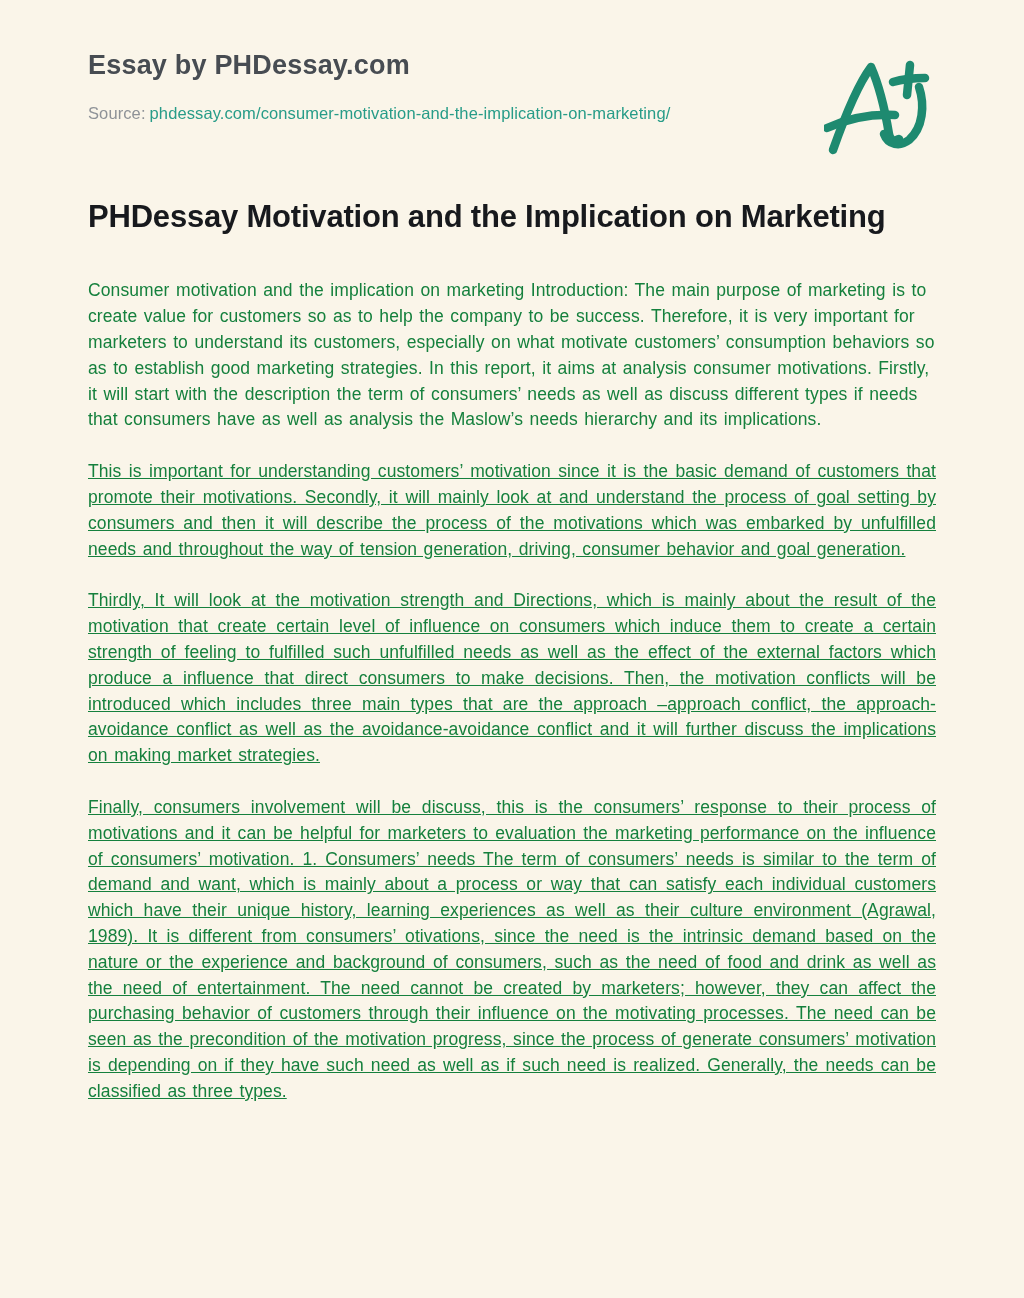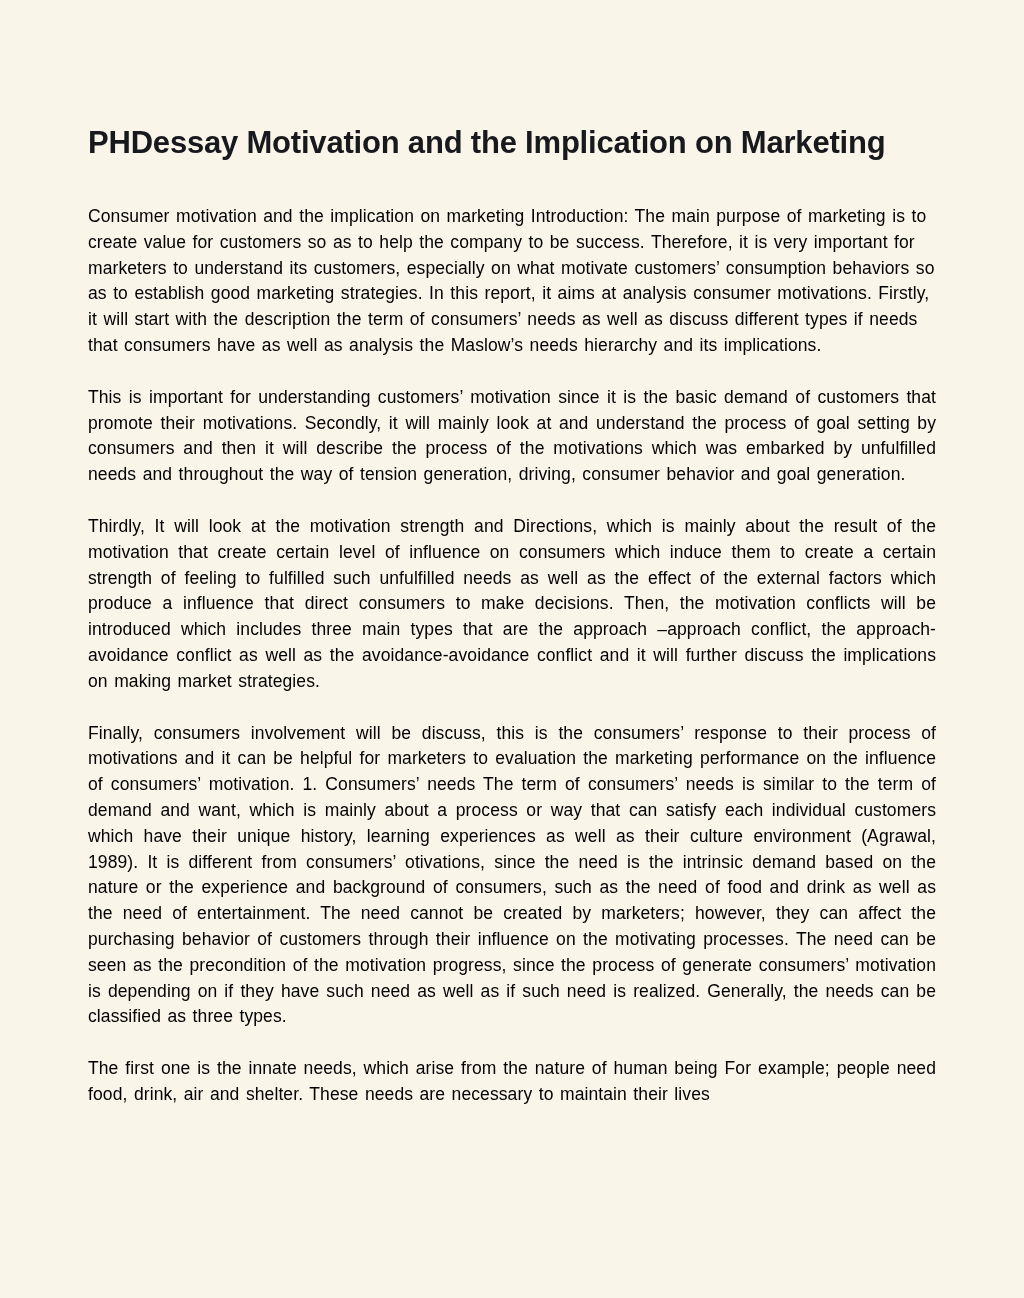--- a/index.html
+++ b/index.html
@@ -64,38 +64,54 @@
     letter-spacing: -0.2px;
     line-height: 38px;
   }
   .essay-body {
     margin-top: 42px;
   }
   .essay-body p {
     margin: 0 0 26px 0;
     font-size: 17.5px;
     line-height: 25.8px;
-    color: #000000;
+    color: #15803d;
     letter-spacing: 0.1px;
     word-spacing: 1.5px;
   }
   .p-left { text-align: left; }
-  .p-just { text-align: justify; }
+  .p-just { text-align: justify; text-decoration: underline; }
 </style>
 </head>
 <body>
 
 <div class="page">
   <div class="clip">
 
+    <header class="header">
+      <h2 class="byline">Essay by PHDessay.com</h2>
+
+      <div class="source-row">
+        <span>Source:</span><a class="source-link" href="#">phdessay.com/consumer-motivation-and-the-implication-on-marketing/</a>
+      </div>
+
+      <span class="logo">
+        <svg viewBox="0 0 106 110" width="106" height="110" fill="none" stroke="#1e8a70" stroke-width="8.5" stroke-linecap="round" stroke-linejoin="round">
+          <path d="M 9 96 C 21 62 35 29 47 13 C 55 31 61 56 65 80 C 66 86 70 88 75 85"></path>
+          <path d="M 3 74 C 25 64 49 60 71 61"></path>
+          <path d="M 86 11 C 85 21 84 31 83 41"></path>
+          <path d="M 69 28 C 79 25 90 24 101 24"></path>
+          <path d="M 95 33 C 101 51 99 74 85 86 C 76 93 64 91 60 80"></path>
+        </svg>
+      </span>
+    </header>
 
     <h1 class="title">PHDessay Motivation and the Implication on Marketing</h1>
 
     <article class="essay-body">
       <p class="p-left">Consumer motivation and the implication on marketing Introduction: The main purpose of marketing is to create value for customers so as to help the company to be success. Therefore, it is very important for marketers to understand its customers, especially on what motivate customers’ consumption behaviors so as to establish good marketing strategies. In this report, it aims at analysis consumer motivations. Firstly, it will start with the description the term of consumers’ needs as well as discuss different types if needs that consumers have as well as analysis the Maslow’s needs hierarchy and its implications.</p>
       <p class="p-just">This is important for understanding customers’ motivation since it is the basic demand of customers that promote their motivations. Secondly, it will mainly look at and understand the process of goal setting by consumers and then it will describe the process of the motivations which was embarked by unfulfilled needs and throughout the way of tension generation, driving, consumer behavior and goal generation.</p>
       <p class="p-just">Thirdly, It will look at the motivation strength and Directions, which is mainly about the result of the motivation that create certain level of influence on consumers which induce them to create a certain strength of feeling to fulfilled such unfulfilled needs as well as the effect of the external factors which produce a influence that direct consumers to make decisions. Then, the motivation conflicts will be introduced which includes three main types that are the approach –approach conflict, the approach-avoidance conflict as well as the avoidance-avoidance conflict and it will further discuss the implications on making market strategies.</p>
       <p class="p-just">Finally, consumers involvement will be discuss, this is the consumers’ response to their process of motivations and it can be helpful for marketers to evaluation the marketing performance on the influence of consumers’ motivation. 1. Consumers’ needs The term of consumers’ needs is similar to the term of demand and want, which is mainly about a process or way that can satisfy each individual customers which have their unique history, learning experiences as well as their culture environment (Agrawal, 1989). It is different from consumers’ otivations, since the need is the intrinsic demand based on the nature or the experience and background of consumers, such as the need of food and drink as well as the need of entertainment. The need cannot be created by marketers; however, they can affect the purchasing behavior of customers through their influence on the motivating processes. The need can be seen as the precondition of the motivation progress, since the process of generate consumers’ motivation is depending on if they have such need as well as if such need is realized. Generally, the needs can be classified as three types.</p>
-      <p class="p-just">The first one is the innate needs, which arise from the nature of human being For example; people need food, drink, air and shelter. These needs are necessary to maintain their lives</p>
     </article>
 
   </div>
 </div>
 
 </body></html>

